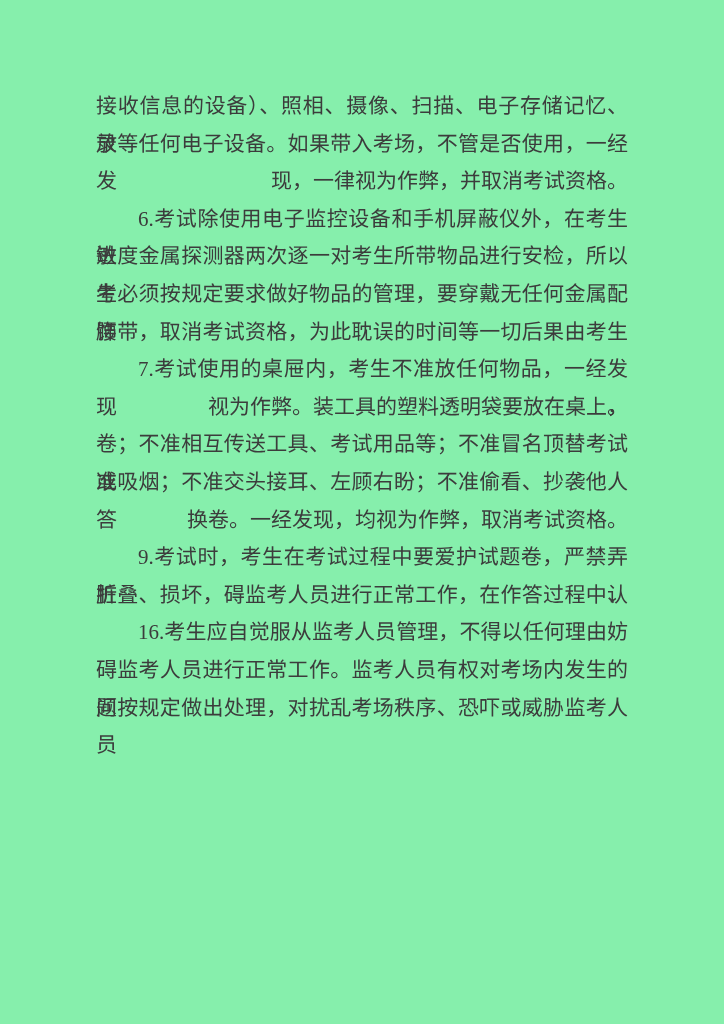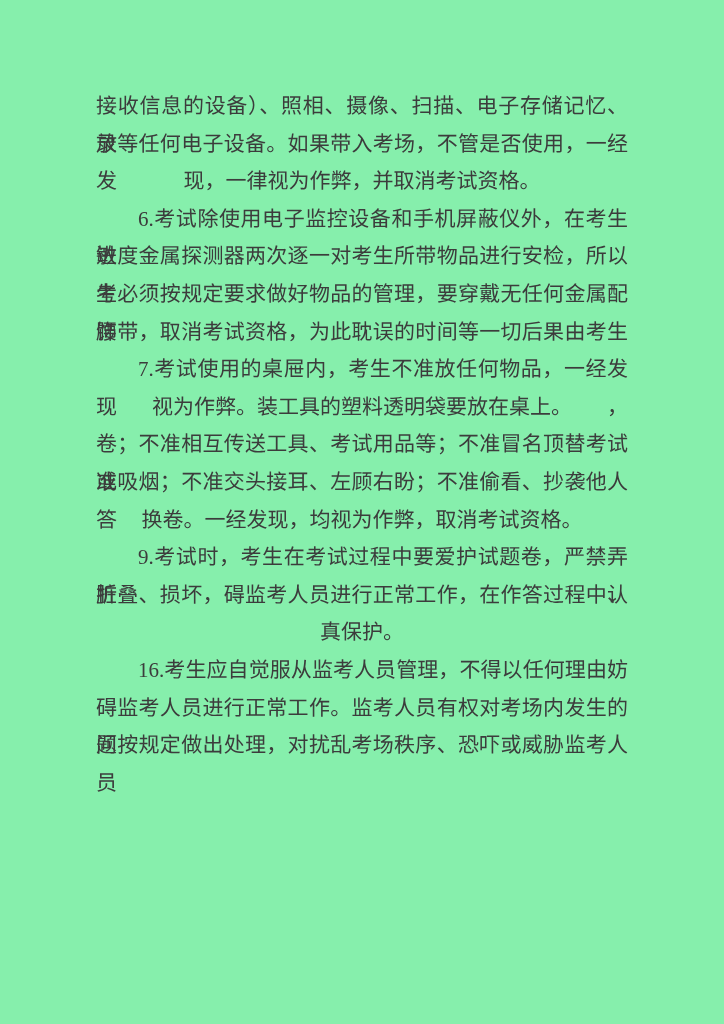--- a/index.html
+++ b/index.html
@@ -25,21 +25,21 @@
     top: 88px;
     width: 532px;
     font-family: "Liberation Serif", "DejaVu Serif", serif;
     font-size: 21px;
     line-height: 37.6px;
     color: #3c3c3c;
     -webkit-font-smoothing: antialiased;
   }
   .line {
     height: 37.6px;
-    text-align: center;
+    text-align: right;
     white-space: nowrap;
   }
   
   .line.fill {
     white-space: normal;
     text-align: justify;
     text-align-last: justify;
   }
   
   .line.indent {
@@ -58,18 +58,17 @@
       <div class="line fill">敏度金属探测器两次逐一对考生所带物品进行安检，所以考</div>
       <div class="line fill">生必须按规定要求做好物品的管理，要穿戴无任何金属配饰</div>
       <div class="line fill">腰带，取消考试资格，为此耽误的时间等一切后果由考生</div>
       <div class="line fill indent">7.考试使用的桌屉内，考生不准放任何物品，一经发现，</div>
       <div class="line">视为作弊。装工具的塑料透明袋要放在桌上。</div>
       <div class="line fill">卷；不准相互传送工具、考试用品等；不准冒名顶替考试或</div>
       <div class="line fill">准吸烟；不准交头接耳、左顾右盼；不准偷看、抄袭他人答</div>
       <div class="line">换卷。一经发现，均视为作弊，取消考试资格。</div>
       <div class="line fill indent">9.考试时，考生在考试过程中要爱护试题卷，严禁弄脏、</div>
       <div class="line fill">折叠、损坏，碍监考人员进行正常工作，在作答过程中认</div>
-      <div class="line">真保护。</div>
       <div class="line fill indent">16.考生应自觉服从监考人员管理，不得以任何理由妨</div>
       <div class="line fill">碍监考人员进行正常工作。监考人员有权对考场内发生的问</div>
       <div class="line fill">题按规定做出处理，对扰乱考场秩序、恐吓或威胁监考人员</div>
     </div>
 </div>
 
 </body></html>

